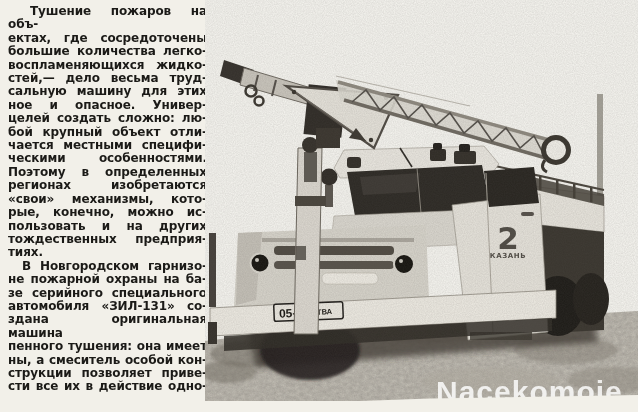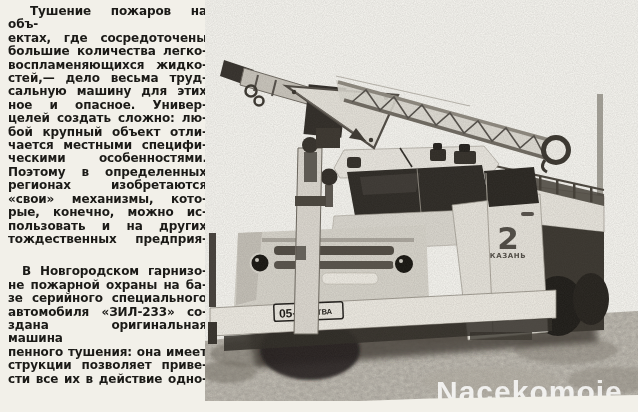--- a/index.html
+++ b/index.html
@@ -42,28 +42,30 @@
         <div class="line">целей создать сложно: лю-</div>
         <div class="line">бой крупный объект отли-</div>
         <div class="line">чается местными специфи-</div>
         <div class="line">ческими особенностями.</div>
         <div class="line">Поэтому в определенных</div>
         <div class="line">регионах изобретаются</div>
         <div class="line">«свои» механизмы, кото-</div>
         <div class="line">рые, конечно, можно ис-</div>
         <div class="line">пользовать и на других</div>
         <div class="line">тождественных предприя-</div>
+        <div class="line last">тиях.</div>
       </div>
       <div class="para">
-        <div class="line" style="text-indent: 14px; margin-top: 19px;">В Новгородском гарнизо-</div>
+        <div class="line" style="text-indent: 14px;">В Новгородском гарнизо-</div>
         <div class="line">не пожарной охраны на ба-</div>
         <div class="line">зе серийного специального</div>
-        <div class="line">автомобиля «ЗИЛ-233» со-</div>
+        <div class="line">автомобиля «ЗИЛ-131» со-</div>
         <div class="line">здана оригинальная машина</div>
         <div class="line">пенного тушения: она имеет</div>
+        <div class="line">ны, а смеситель особой кон-</div>
         <div class="line">струкции позволяет приве-</div>
         <div class="line">сти все их в действие одно-</div>
       </div>
     </div>
 
   <div class="photo">
     <svg width="433" height="404" viewBox="205 0 433 404" xmlns="http://www.w3.org/2000/svg">
       <defs>
         <filter id="soft3">
             <feGaussianBlur stdDeviation="3"></feGaussianBlur>

